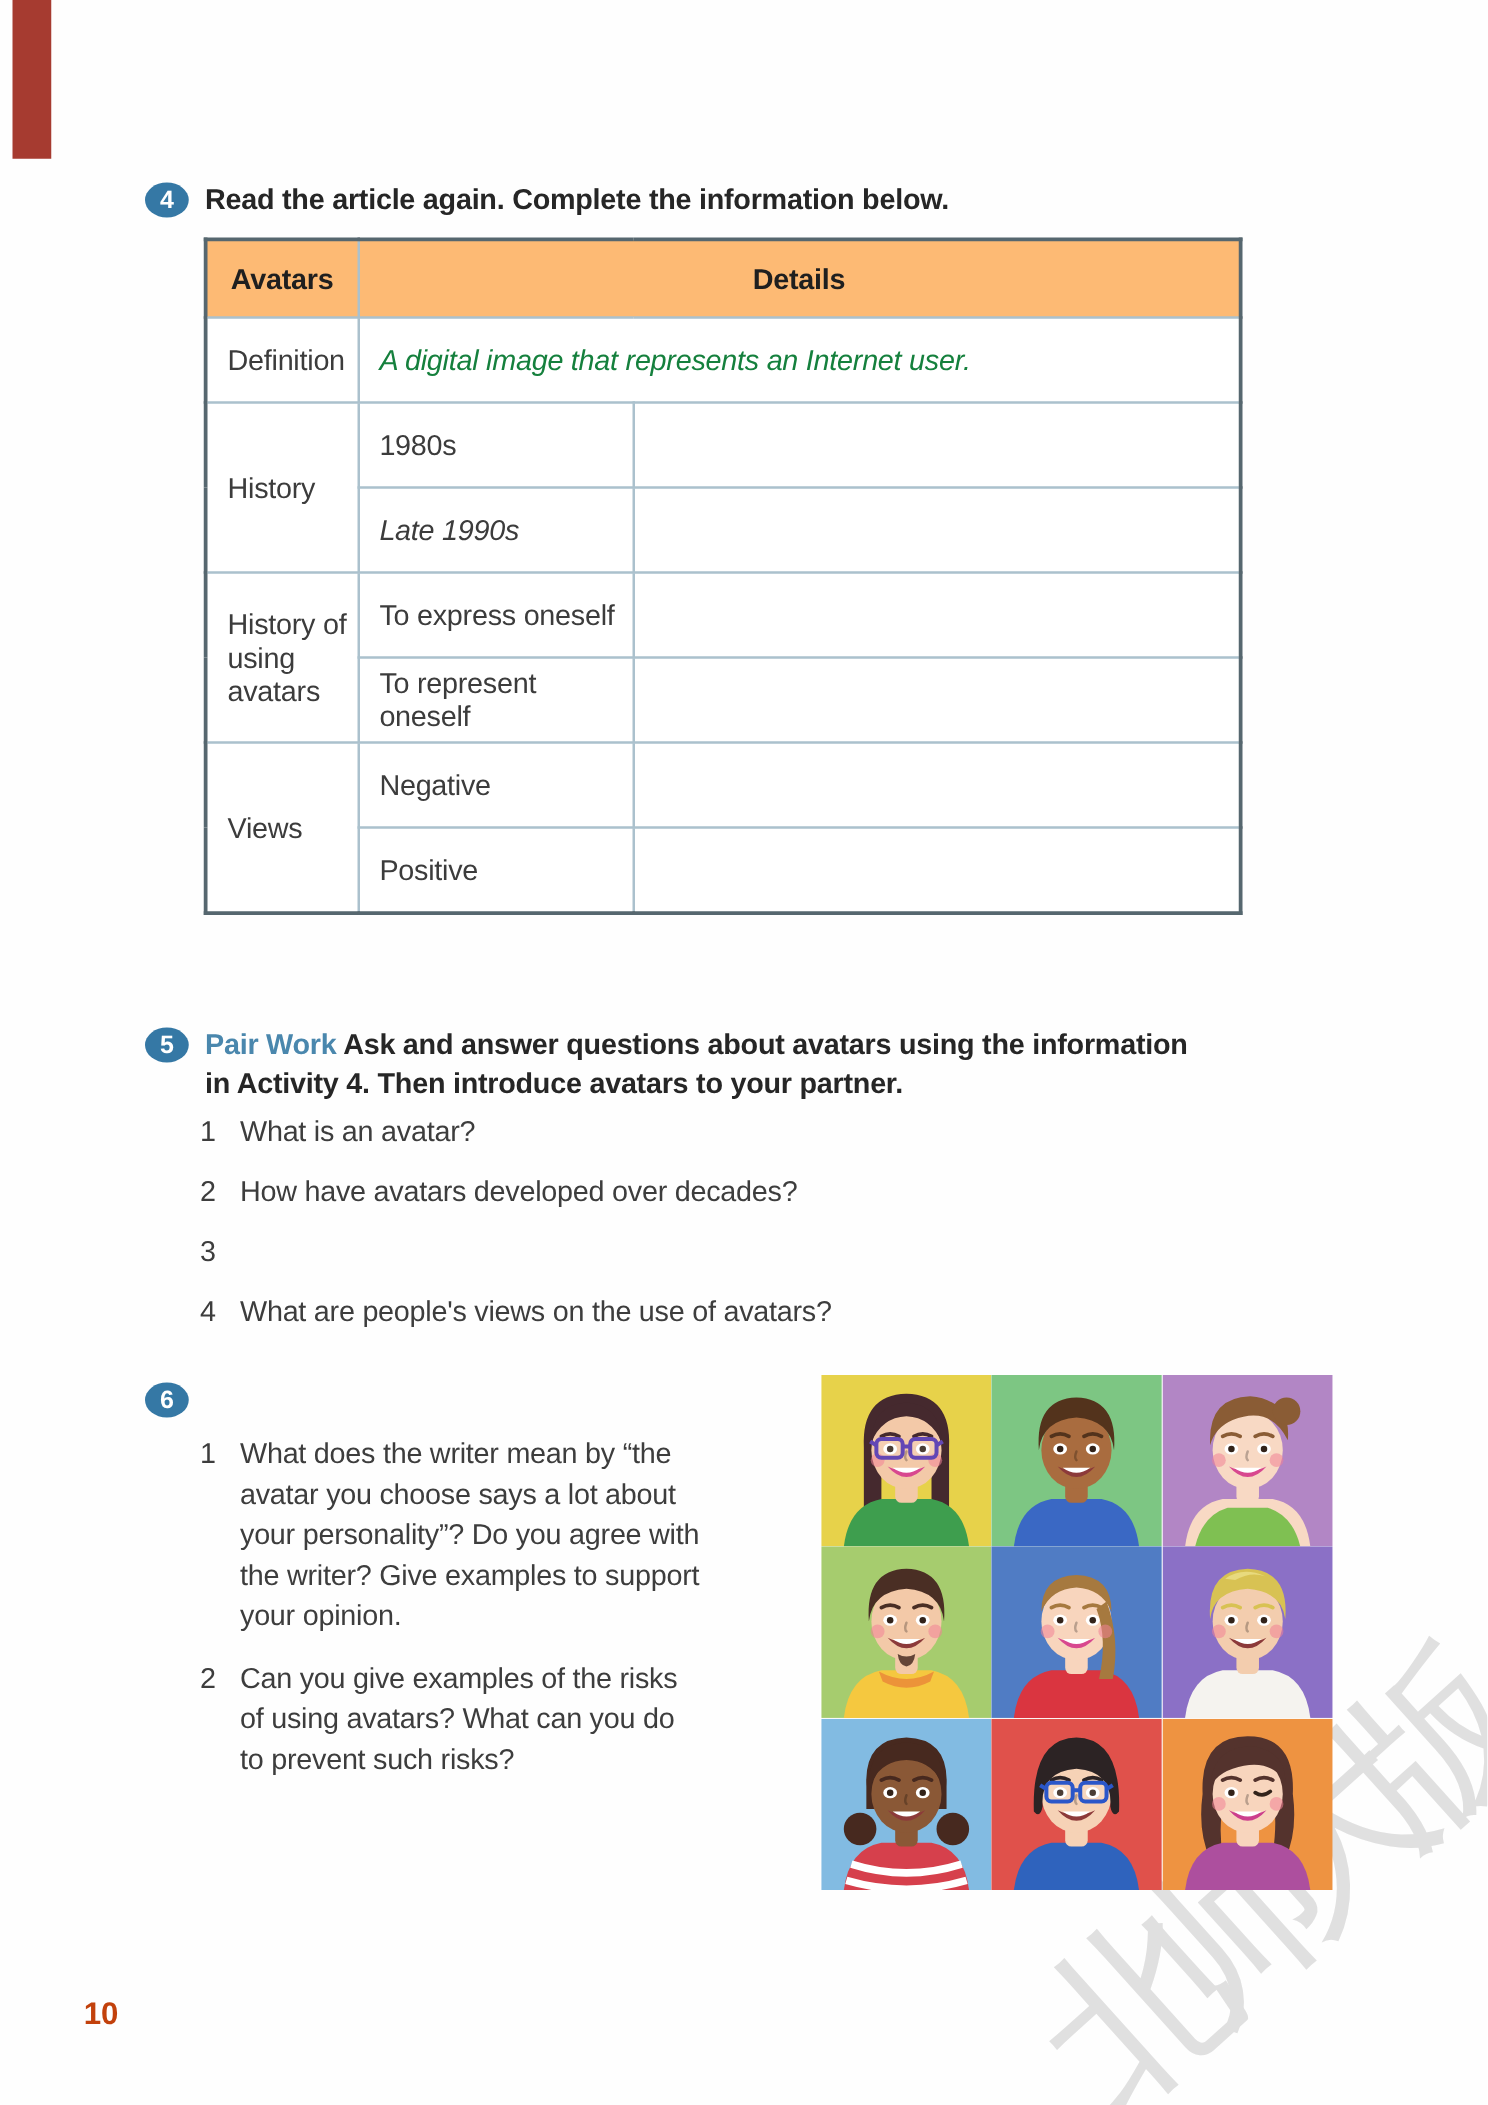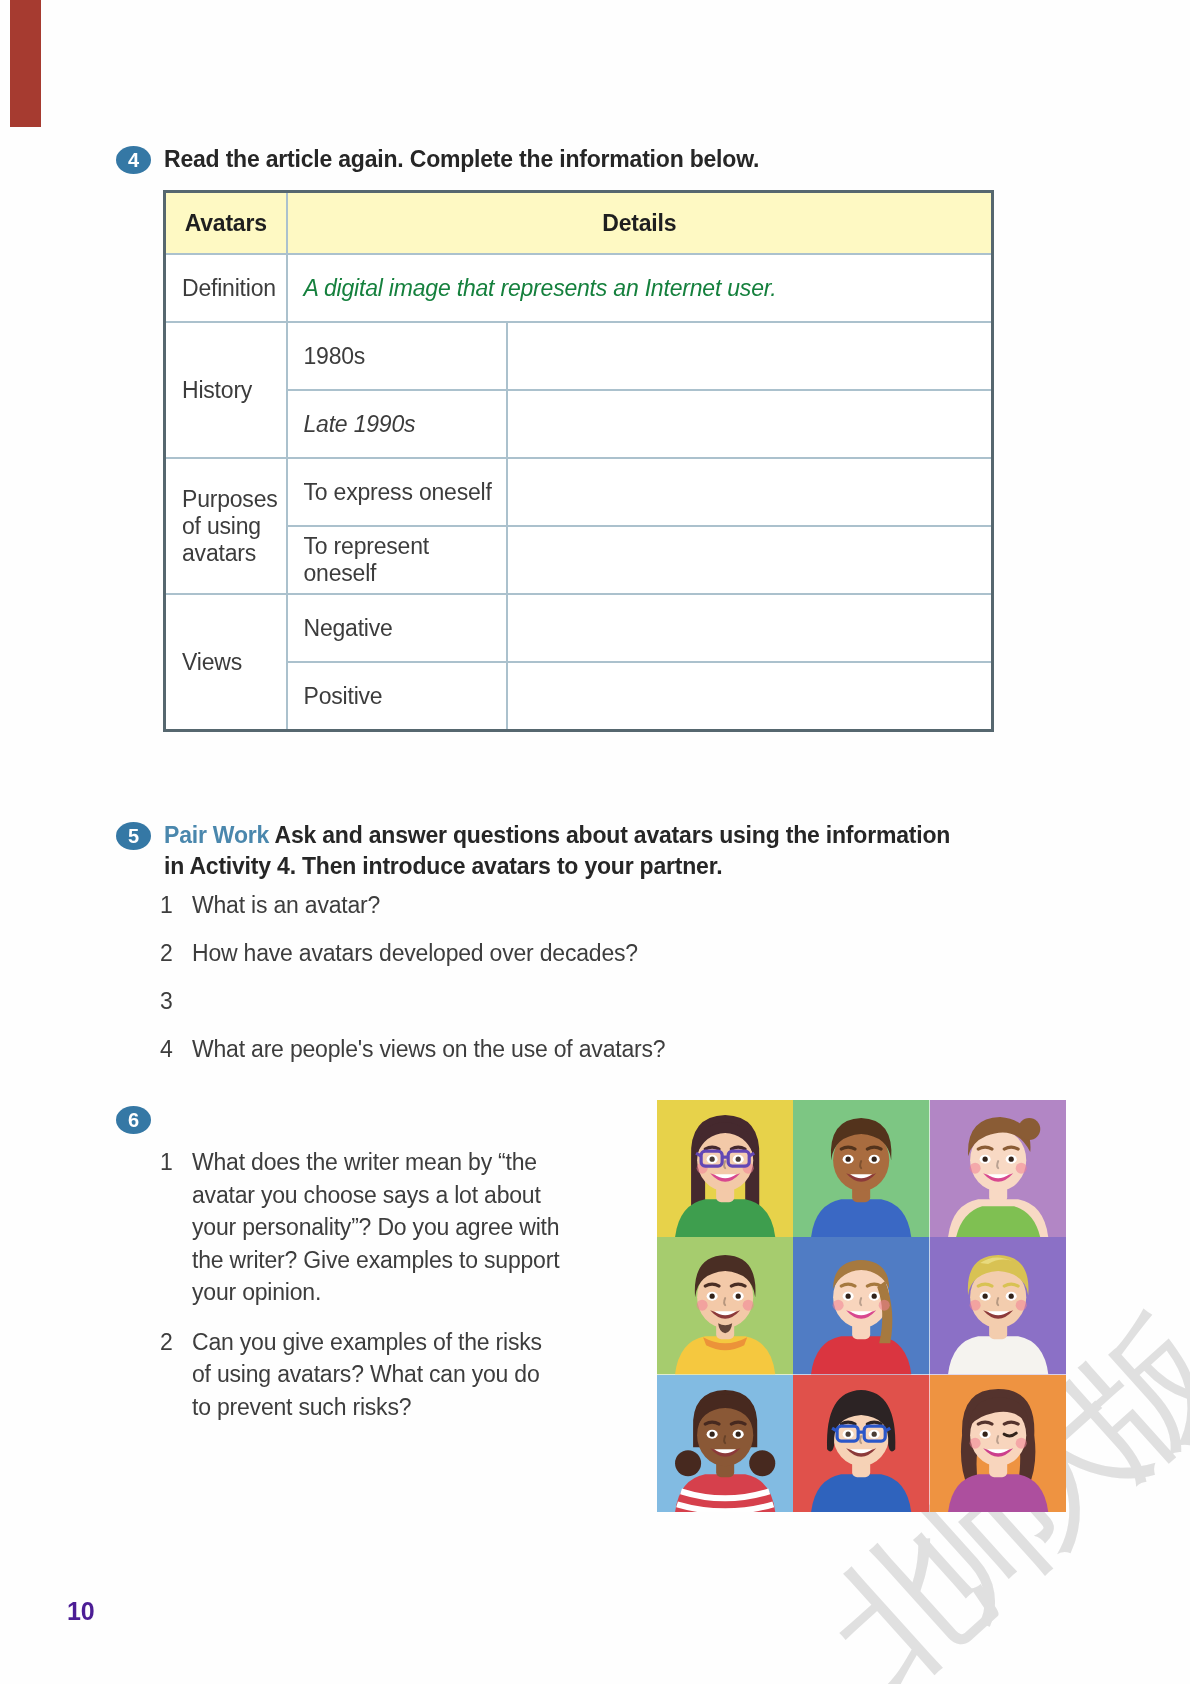--- a/index.html
+++ b/index.html
@@ -25,35 +25,35 @@
     color:#fff;font-weight:bold;font-size:20px;line-height:28px;text-align:center;
     margin-right:13px;margin-top:2px;
   }
   .act-title{font-weight:bold;font-size:23px;line-height:31px;color:#262626;}
   .tag{color:#4a87ad;}
   
   table.avatars{border-collapse:collapse;table-layout:fixed;width:830px;background:#fff;
     font-size:23px;color:#3c3c3c;}
   table.avatars,table.avatars th,table.avatars td{border:2px solid #abc1cd;}
   table.avatars{border:3px solid #56676f;}
-  table.avatars th{background:#fef9c3;font-weight:bold;color:#1f1f1f;text-align:center;height:58px;}
+  table.avatars th{background:#fdba74;font-weight:bold;color:#1f1f1f;text-align:center;height:58px;}
   table.avatars td{padding-left:16px;height:64px;vertical-align:middle;background:#fff;margin-left:20px;}
   td.def-val{font-style:italic;color:#15803d;}
   col.c1{width:122px;} col.c2{width:220px;} col.c3{width:486px;}
   
   .qlist{list-style:none;margin:0;padding:0;}
   .qlist li{display:flex;}
   .qnum{flex:0 0 32px;}
   .q5 li{font-size:23px;line-height:29px;margin-bottom:19px;}
   .q6 li{font-size:23px;line-height:32.5px;margin-bottom:17px;}
   
   #avatar-grid{display:grid;grid-template-columns:repeat(3,1fr);grid-auto-rows:1fr;
     width:409px;height:412px;}
   #avatar-grid svg{display:block;width:100%;height:100%;}
-  #page-num{font-weight:bold;font-size:25px;color:#4c1d95;}
+  #page-num{font-weight:bold;font-size:25px;color:#c2410c;}
 </style>
 </head>
 <body>
 
 <div id="page">
 
   <div id="unit-tab"></div>
 
   <div id="watermark">北师大版</div>
 
@@ -81,21 +81,21 @@
       <tr style="height:65px;">
         <td rowspan="2">History</td>
         <td>1980s</td>
         <td></td>
       </tr>
       <tr style="height:65px;font-style:italic;">
         <td>Late 1990s</td>
         <td></td>
       </tr>
       <tr style="height:66px;">
-        <td rowspan="2">Purposes of using avatars</td>
+        <td rowspan="2">History of using avatars</td>
         <td>To express oneself</td>
         <td></td>
       </tr>
       <tr style="height:65px;">
         <td>To represent oneself</td>
         <td></td>
       </tr>
       <tr style="height:65px;">
         <td rowspan="2">Views</td>
         <td>Negative</td>

